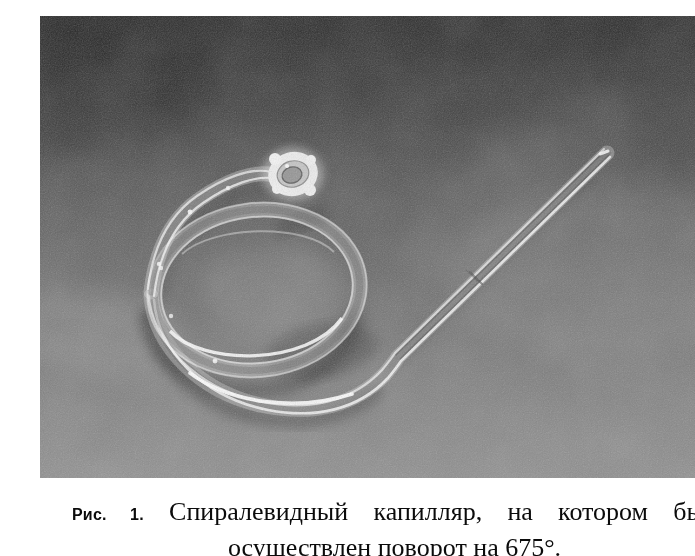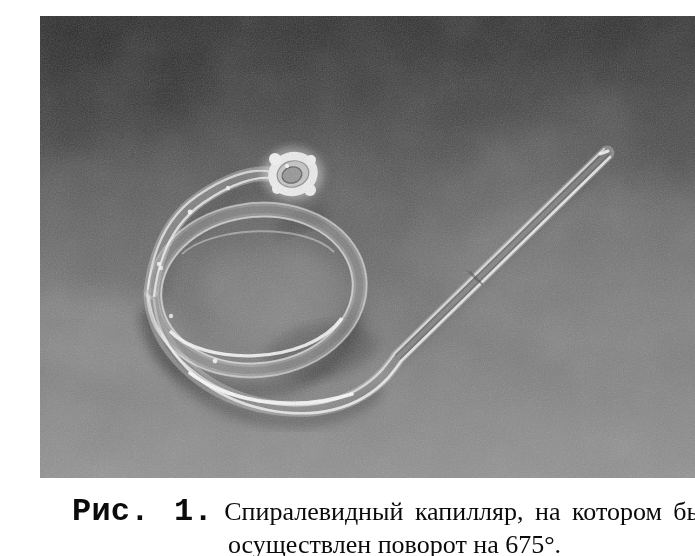--- a/index.html
+++ b/index.html
@@ -27,23 +27,23 @@
     color:#0b0b0b;
   }
   .cap-line1{
     text-align:justify;
     text-align-last:justify;
   }
   .cap-line2{
     text-align:center;
   }
   .cap-label{
-    font-family:Liberation Mono, monospace;
+    font-family:Liberation Sans, sans-serif;
     font-weight:bold;
-    font-size:32px;
+    font-size:16px;
     letter-spacing:0.2px;
   }
 </style>
 </head>
 <body>
 
 <figure class="figure">
 
   <div class="photo-wrap">
     <svg width="695" height="462" viewBox="0 0 695 462" xmlns="http://www.w3.org/2000/svg">

